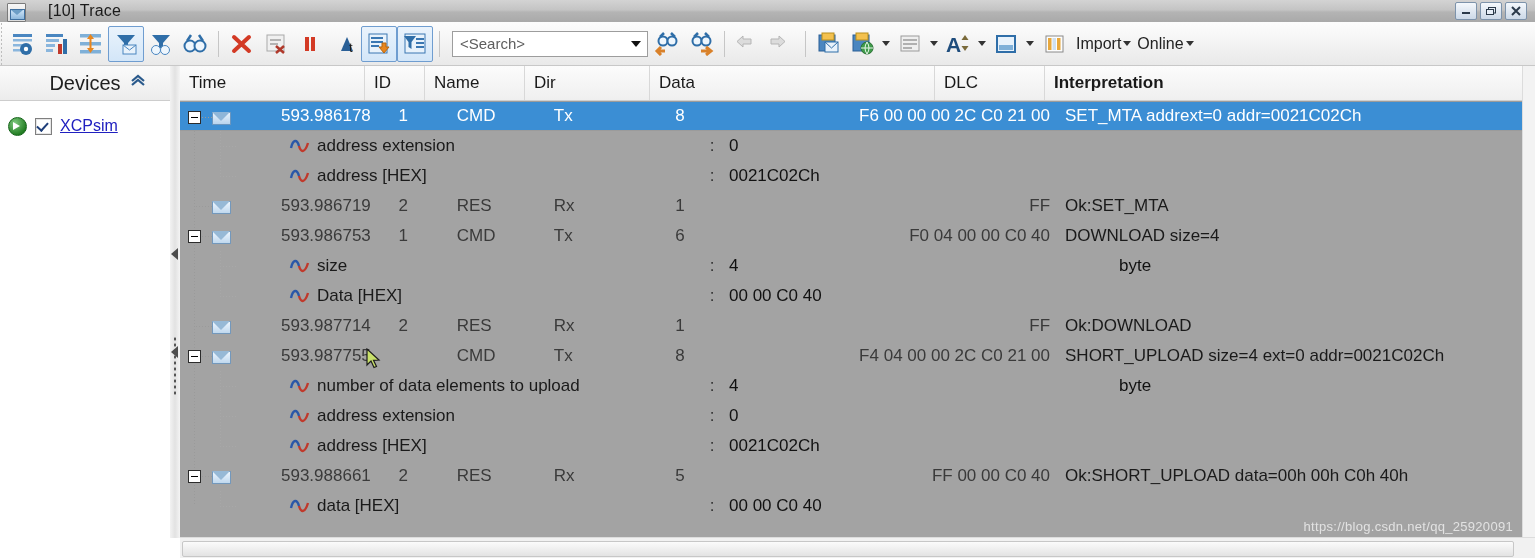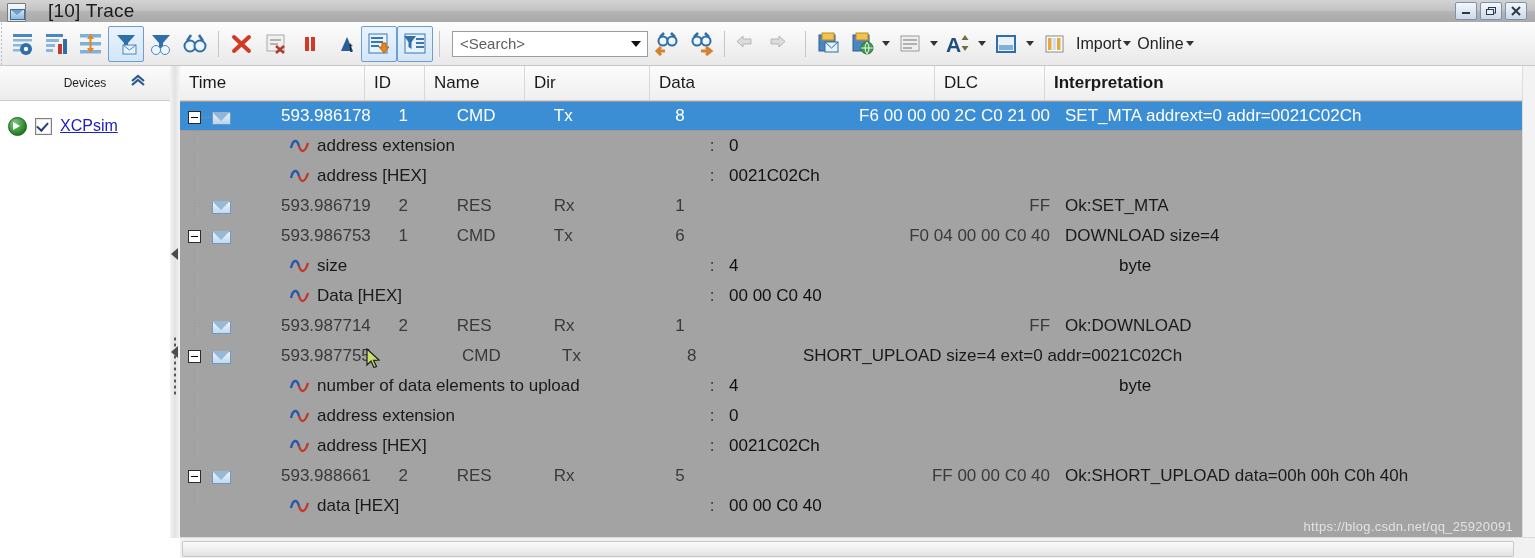--- a/index.html
+++ b/index.html
@@ -32,21 +32,21 @@
     position: absolute; left: 4px; top: 6px; width: 13px; height: 9px;
     background: linear-gradient(to bottom,#cfe4f7,#8fb9dd);
     border: 1px solid #3f6f9f;
   }
   .doc-icon .env:after {
     content:""; position:absolute; left:0; top:0; width:0; height:0;
     border-left: 6px solid transparent; border-right: 6px solid transparent;
     border-top: 5px solid #6d9ec6;
   }
   .title-text {
-    font-size: 19px; color: #1b1b1b; margin-left: 22px;
+    font-size: 16px; color: #1b1b1b; margin-left: 22px;
     font-family: "Liberation Sans", sans-serif;
     letter-spacing: .2px;
   }
   .win-btns {
     position: absolute; right: 8px; top: 2px; display: flex; gap: 3px;
   }
   .win-btn {
     width: 20px; height: 16px;
     background: linear-gradient(to bottom,#f4f8fc,#ccd9e8);
     border: 1px solid #7d93ab; border-radius: 2px;
@@ -100,21 +100,21 @@
   
   .sidebar {
     position: absolute; left: 0; top: 66px; width: 170px; height: 472px;
     background: #ffffff; box-sizing: border-box;
   }
   .sidebar-header {
     height: 34px; display:flex; align-items:center; justify-content:center;
     background: linear-gradient(to bottom,#fbfbfb,#ececec);
     border-bottom: 1px solid #cdcdcd; position: relative;
   }
-  .sidebar-header .t { font-size: 12px; color: #1f1f1f; }
+  .sidebar-header .t { font-size: 20px; color: #1f1f1f; }
   .sidebar-header .chev {
     position: absolute; right: 24px; top: 7px; color: #2a5a8c; font-size: 15px; line-height: 1;
   }
   .dev-row {
     display: flex; align-items: center; height: 26px; padding-left: 8px; margin-top: 12px; gap: 8px;
   }
   .go-icon {
     width: 17px; height: 17px; border-radius: 50%;
     background: radial-gradient(circle at 35% 30%, #7ec97e, #1f7a1f 75%);
     border: 1px solid #15641a; position: relative; flex:none;
@@ -659,20 +659,21 @@
       </div>
       <div class="row">
         <span class="tree-plus"></span>
         <span class="hstub" style="left:22px;width:10px"></span>
         <span class="env-icon dim"></span>
         <span class="cell time">593.987755</span>
         <span class="cell id"></span>
         <span class="cell name">CMD</span>
         <span class="cell dir">Tx</span>
         <span class="cell dlc">8</span>
+        <span class="cell data">F4  04  00  00  2C  C0  21  00</span>
         <span class="cell intr">SHORT_UPLOAD size=4 ext=0 addr=0021C02Ch</span>
       </div>
       <div class="row detail">
         <span class="child-branch full"></span>
         <span class="child-stub"></span>
         <span class="cell label"><span class="sig-icon">
             <svg width="22" height="18">
               <path d="M2 11 C4 2, 8 2, 10 9" stroke="#2a57a8" stroke-width="2.4" fill="none"></path>
               <path d="M10 9 C12 16, 16 16, 19 6" stroke="#c0392b" stroke-width="2.4" fill="none"></path>
             </svg>

